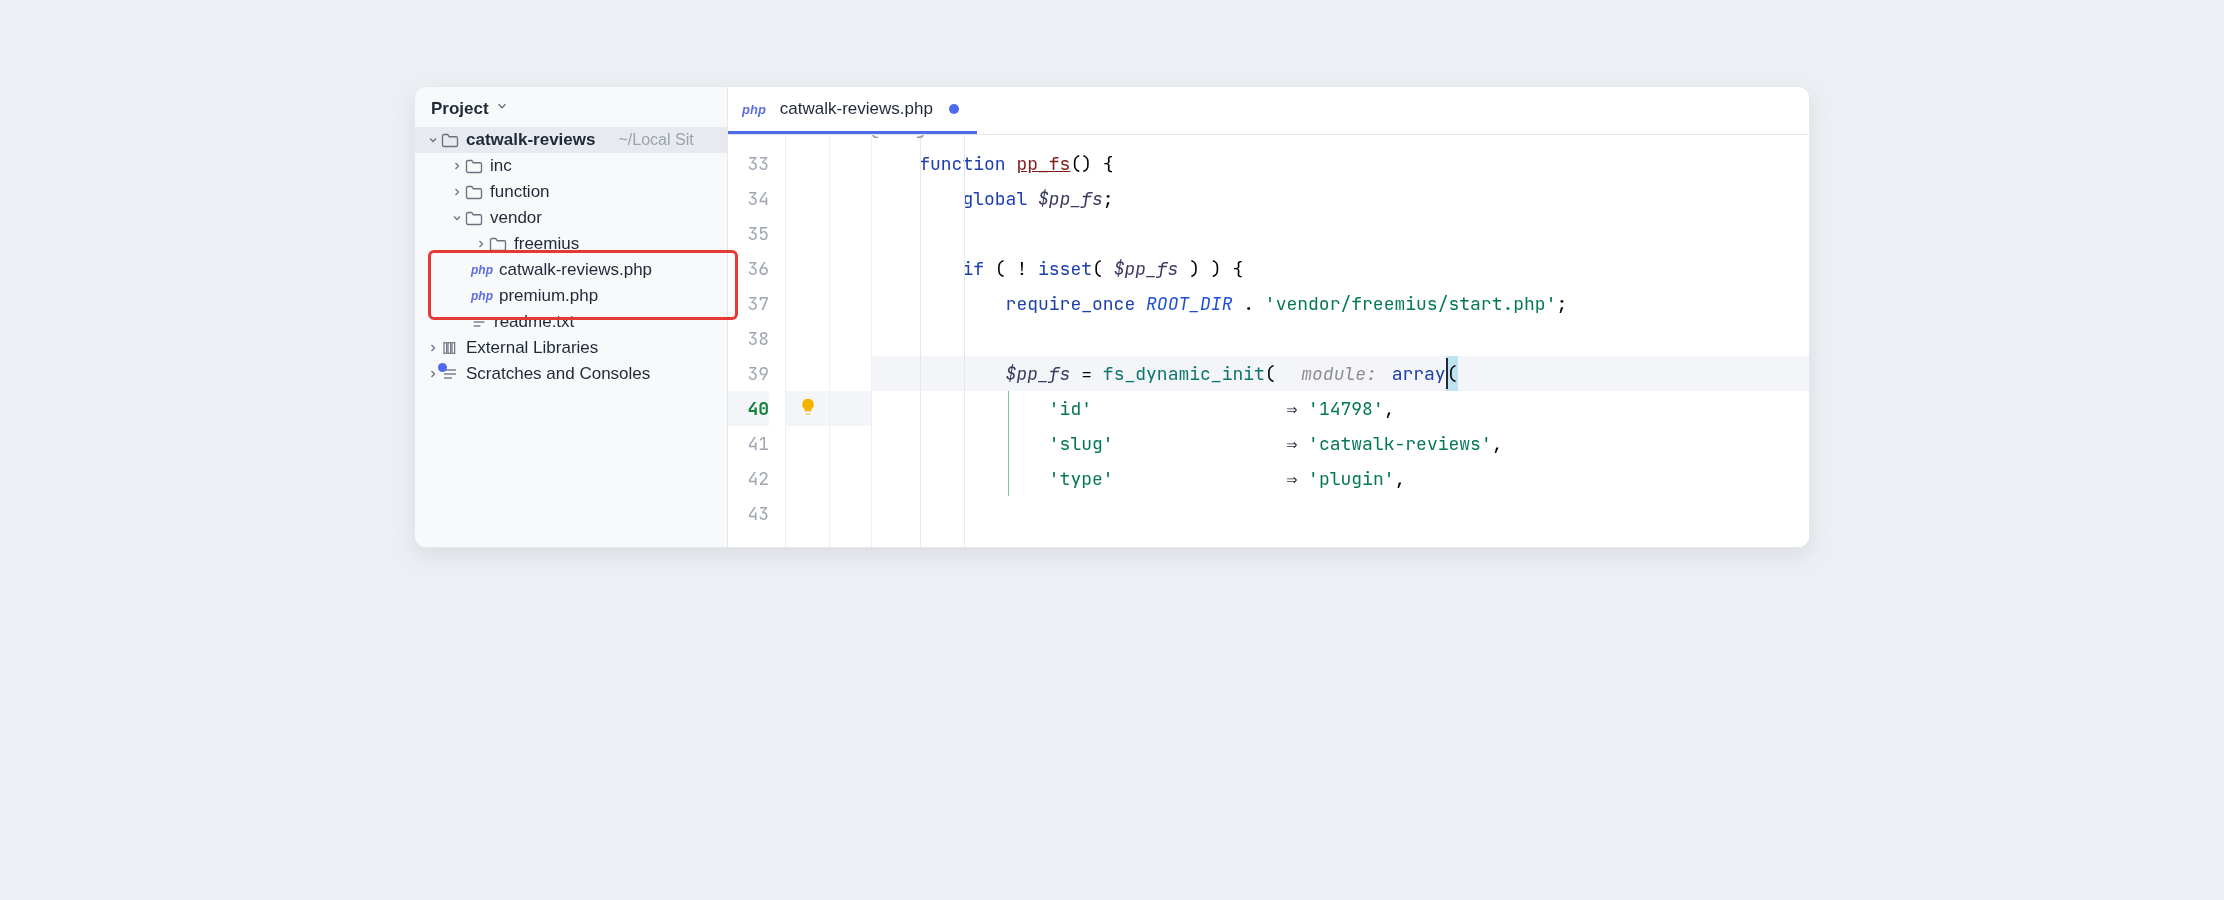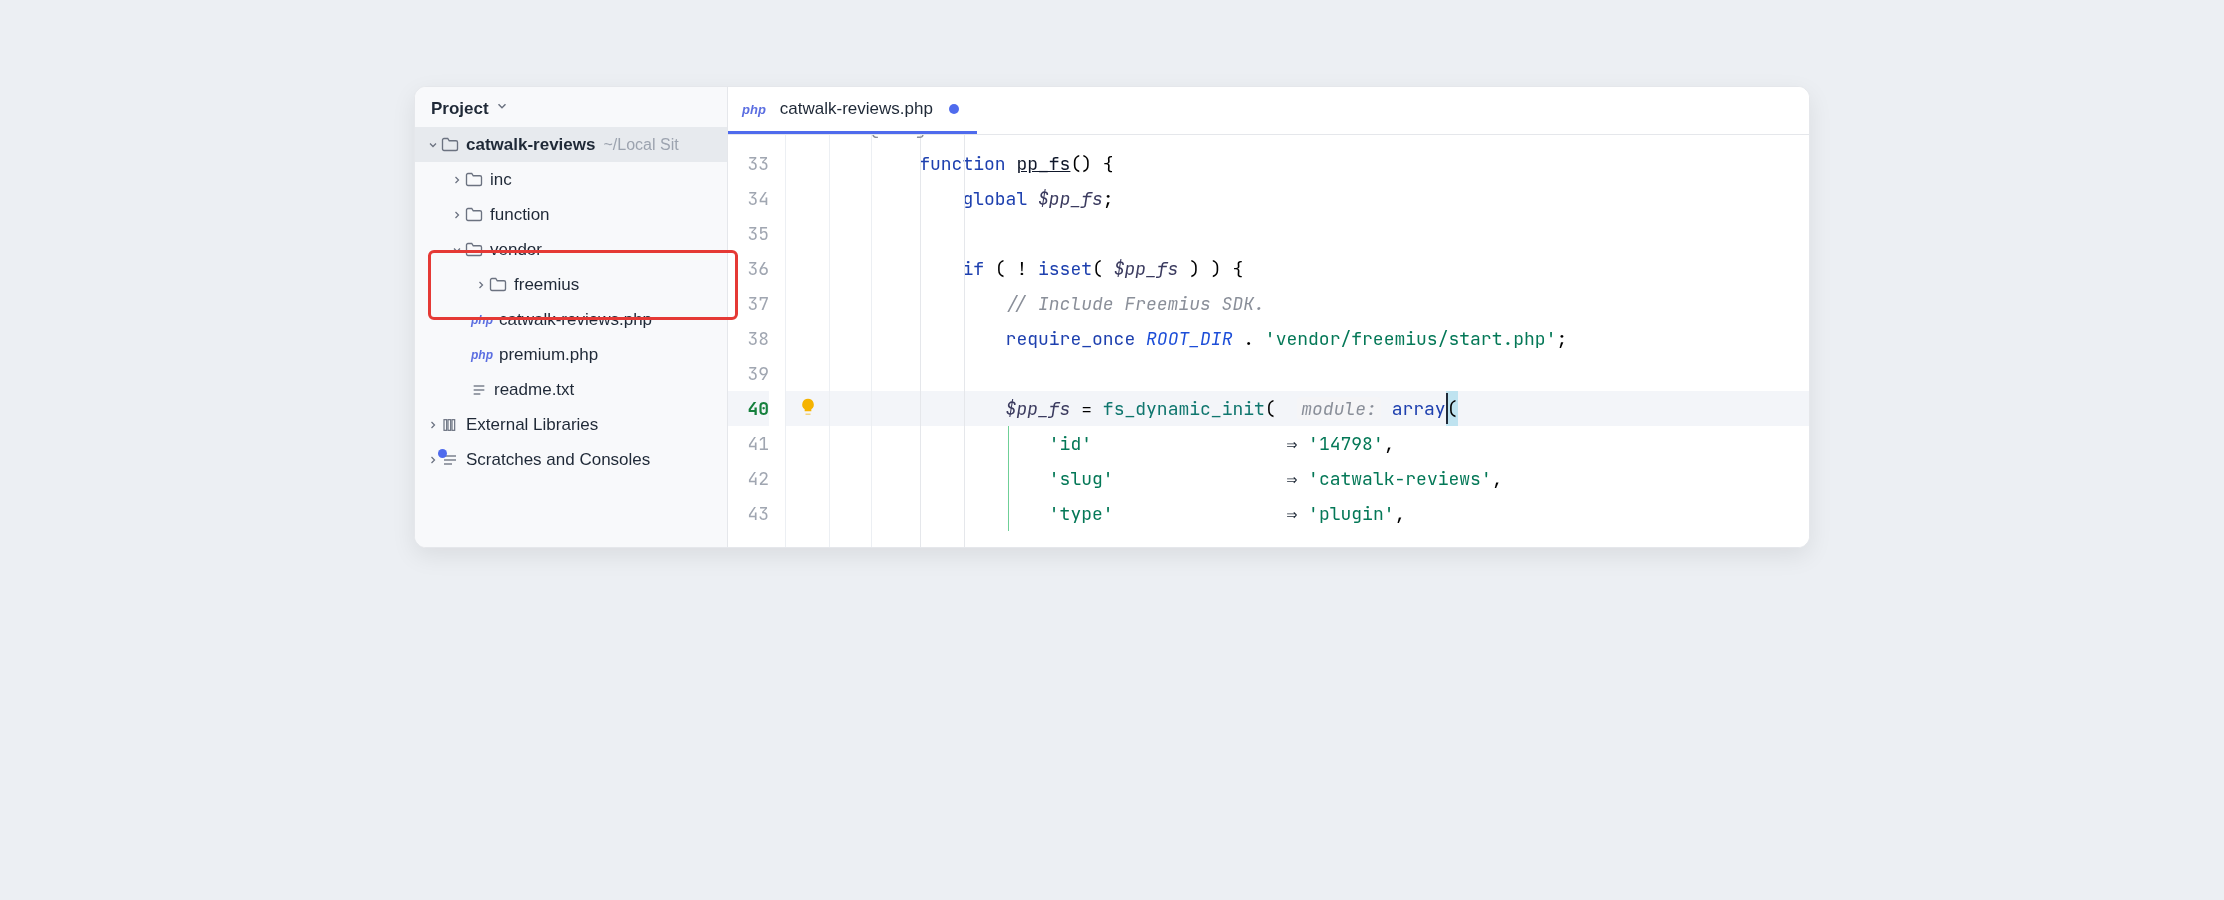--- a/index.html
+++ b/index.html
@@ -43,21 +43,21 @@
 }
 .tree {
   flex: 1;
   font-size: 17px;
   color: #1f2937;
   overflow: hidden;
 }
 .tree-row {
   display: flex;
   align-items: center;
-  height: 35px;
+  height: 26px;
   white-space: nowrap;
 }
 .tree-row.selected {
   background: #e7eaee;
 }
 .chevron {
   width: 16px;
   display: flex;
   justify-content: center;
   color: #6b7280;
@@ -72,21 +72,21 @@
 .folder-icon svg { width: 18px; height: 15px; }
 .php-badge {
   font-size: 12px;
   font-style: italic;
   font-weight: 700;
   color: #5b6ee1;
   margin-right: 6px;
 }
 .tree-label { }
 .tree-label.bold { font-weight: 700; }
-.tree-path { color: #9ca3af; margin-left: 8px; font-size: 16px; }
+.tree-path { color: #9ca3af; margin-left: 23px; font-size: 16px; }
 .highlight-box {
   position: absolute;
   border: 3px solid #e53935;
   border-radius: 6px;
   left: 13px;
   top: 163px;
   width: 310px;
   height: 70px;
   pointer-events: none;
   z-index: 5;
@@ -144,21 +144,21 @@
   position: relative;
 }
 .code-lines {
   flex: 1;
   position: relative;
 }
 .line { height: 35px; white-space: pre; padding-left: 4px; }
 .hl-line { background: #f3f5f9; }
 .current-ln { font-weight: 700; color: #15803d; }
 .kw { color: #1e40af; text-align: center; }
-.fn-def { color: #0f172a; text-decoration: underline; }
+.fn-def { color: #7f1d1d; text-decoration: underline; }
 .ident { font-style: italic; color: #3b3b5f; }
 .const { font-style: italic; color: #1d4ed8; }
 .str { color: #047857; }
 .comment { color: #8a8f99; font-style: italic; }
 .module-hint { color: #8a8f99; font-style: italic; background: #f5f5f7; padding: 0 4px; border-radius: 3px; }
 .arrow { color: #1f2937; }
 .caret-box {
   display: inline-block;
   background: #bfe3f0;
   padding: 0 1px;
@@ -422,21 +422,20 @@
         <div class="partial-top"><span class="inner">     <span>@usage</span></span></div>
 
         <div class="line">    <span class="kw">function</span> <span class="fn-def">pp_fs</span>() {</div>
 
         <div class="line">        <span class="kw">global</span> <span class="ident">$pp_fs</span>;</div>
 
         <div class="line"> </div>
 
         <div class="line">        <span class="kw">if</span> ( ! <span class="kw">isset</span>( <span class="ident">$pp_fs</span> ) ) {</div>
 
-        <div class="line">            <span class="comment">// Include Freemius SDK.</span></div>
 
         <div class="line">            <span class="kw">require_once</span> <span class="const">ROOT_DIR</span><span> . </span><span class="str">'vendor/freemius/start.php'</span>;</div>
 
         <div class="line"> </div>
 
         <div class="line hl-line">            <span class="ident">$pp_fs</span> = <span style="color:#0f766e">fs_dynamic_init</span>(  <span class="module-hint">module:</span> <span class="kw">array</span><span class="caret-box">(</span></div>
 
         <div class="line" style="position:relative;"><span class="indent-guide green" style="left:136px;height:105px;top:0;"></span>                <span class="str">'id'</span>                  <span class="arrow">⇒</span> <span class="str">'14798'</span>,</div>
 
         <div class="line">                <span class="str">'slug'</span>                <span class="arrow">⇒</span> <span class="str">'catwalk-reviews'</span>,</div>

